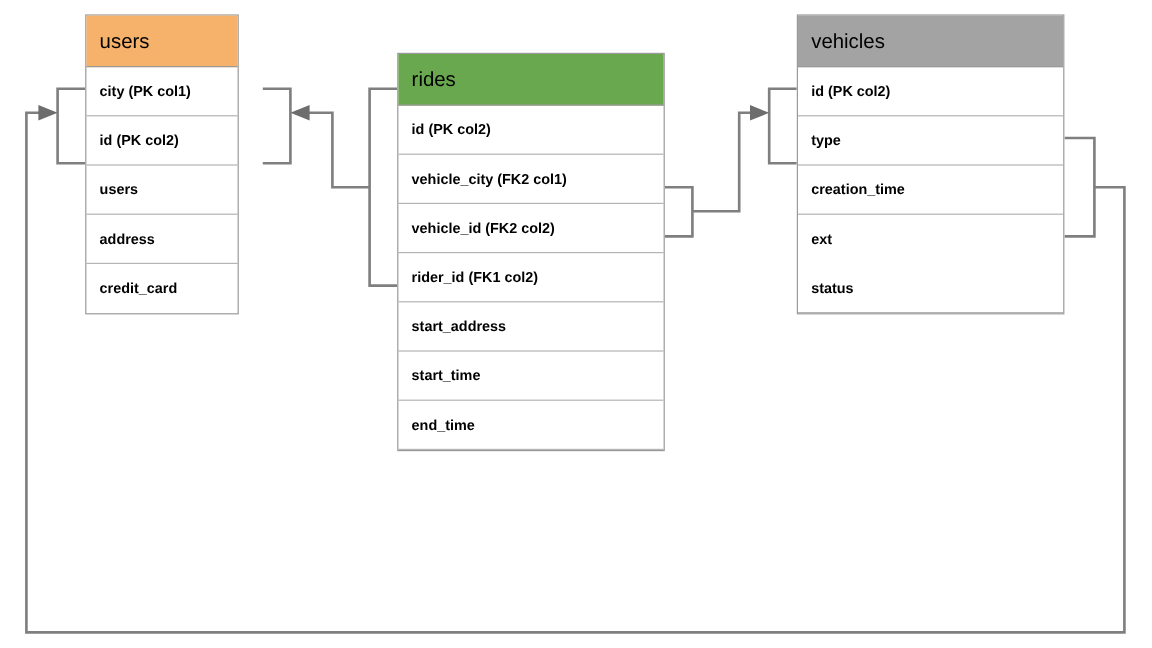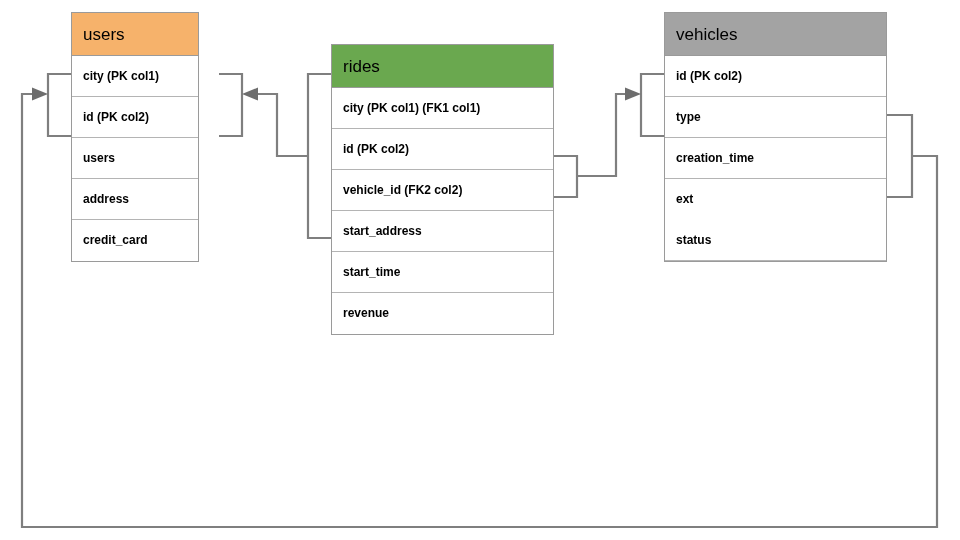--- a/index.html
+++ b/index.html
@@ -101,26 +101,27 @@
     <div class="er-header" style="background: rgb(246, 178, 107);">users</div>
     <div class="er-row">city (PK col1)</div>
     <div class="er-row">id (PK col2)</div>
     <div class="er-row">users</div>
     <div class="er-row">address</div>
     <div class="er-row last">credit_card</div>
   </div>
 
   <div class="er-table" style="left:331px; top:12px; width:223px;margin-top:32px;">
     <div class="er-header" style="background: rgb(106, 168, 79);">rides</div>
-    <div class="er-row">city (PK col1) (FK1 col1)</div>
     <div class="er-row">id (PK col2)</div>
+    <div class="er-row">vehicle_city (FK2 col1)</div>
     <div class="er-row">vehicle_id (FK2 col2)</div>
+    <div class="er-row">rider_id (FK1 col2)</div>
     <div class="er-row">start_address</div>
     <div class="er-row">start_time</div>
-    <div class="er-row last">revenue</div>
+    <div class="er-row">end_time</div>
   </div>
 
   <div class="er-table" style="left:664px; top:12px; width:223px;">
     <div class="er-header" style="background: #a3a3a3;">vehicles</div>
     <div class="er-row">id (PK col2)</div>
     <div class="er-row">type</div>
     <div class="er-row">creation_time</div>
     <div class="er-row last">ext</div>
     <div class="er-row">status</div>
   </div>

